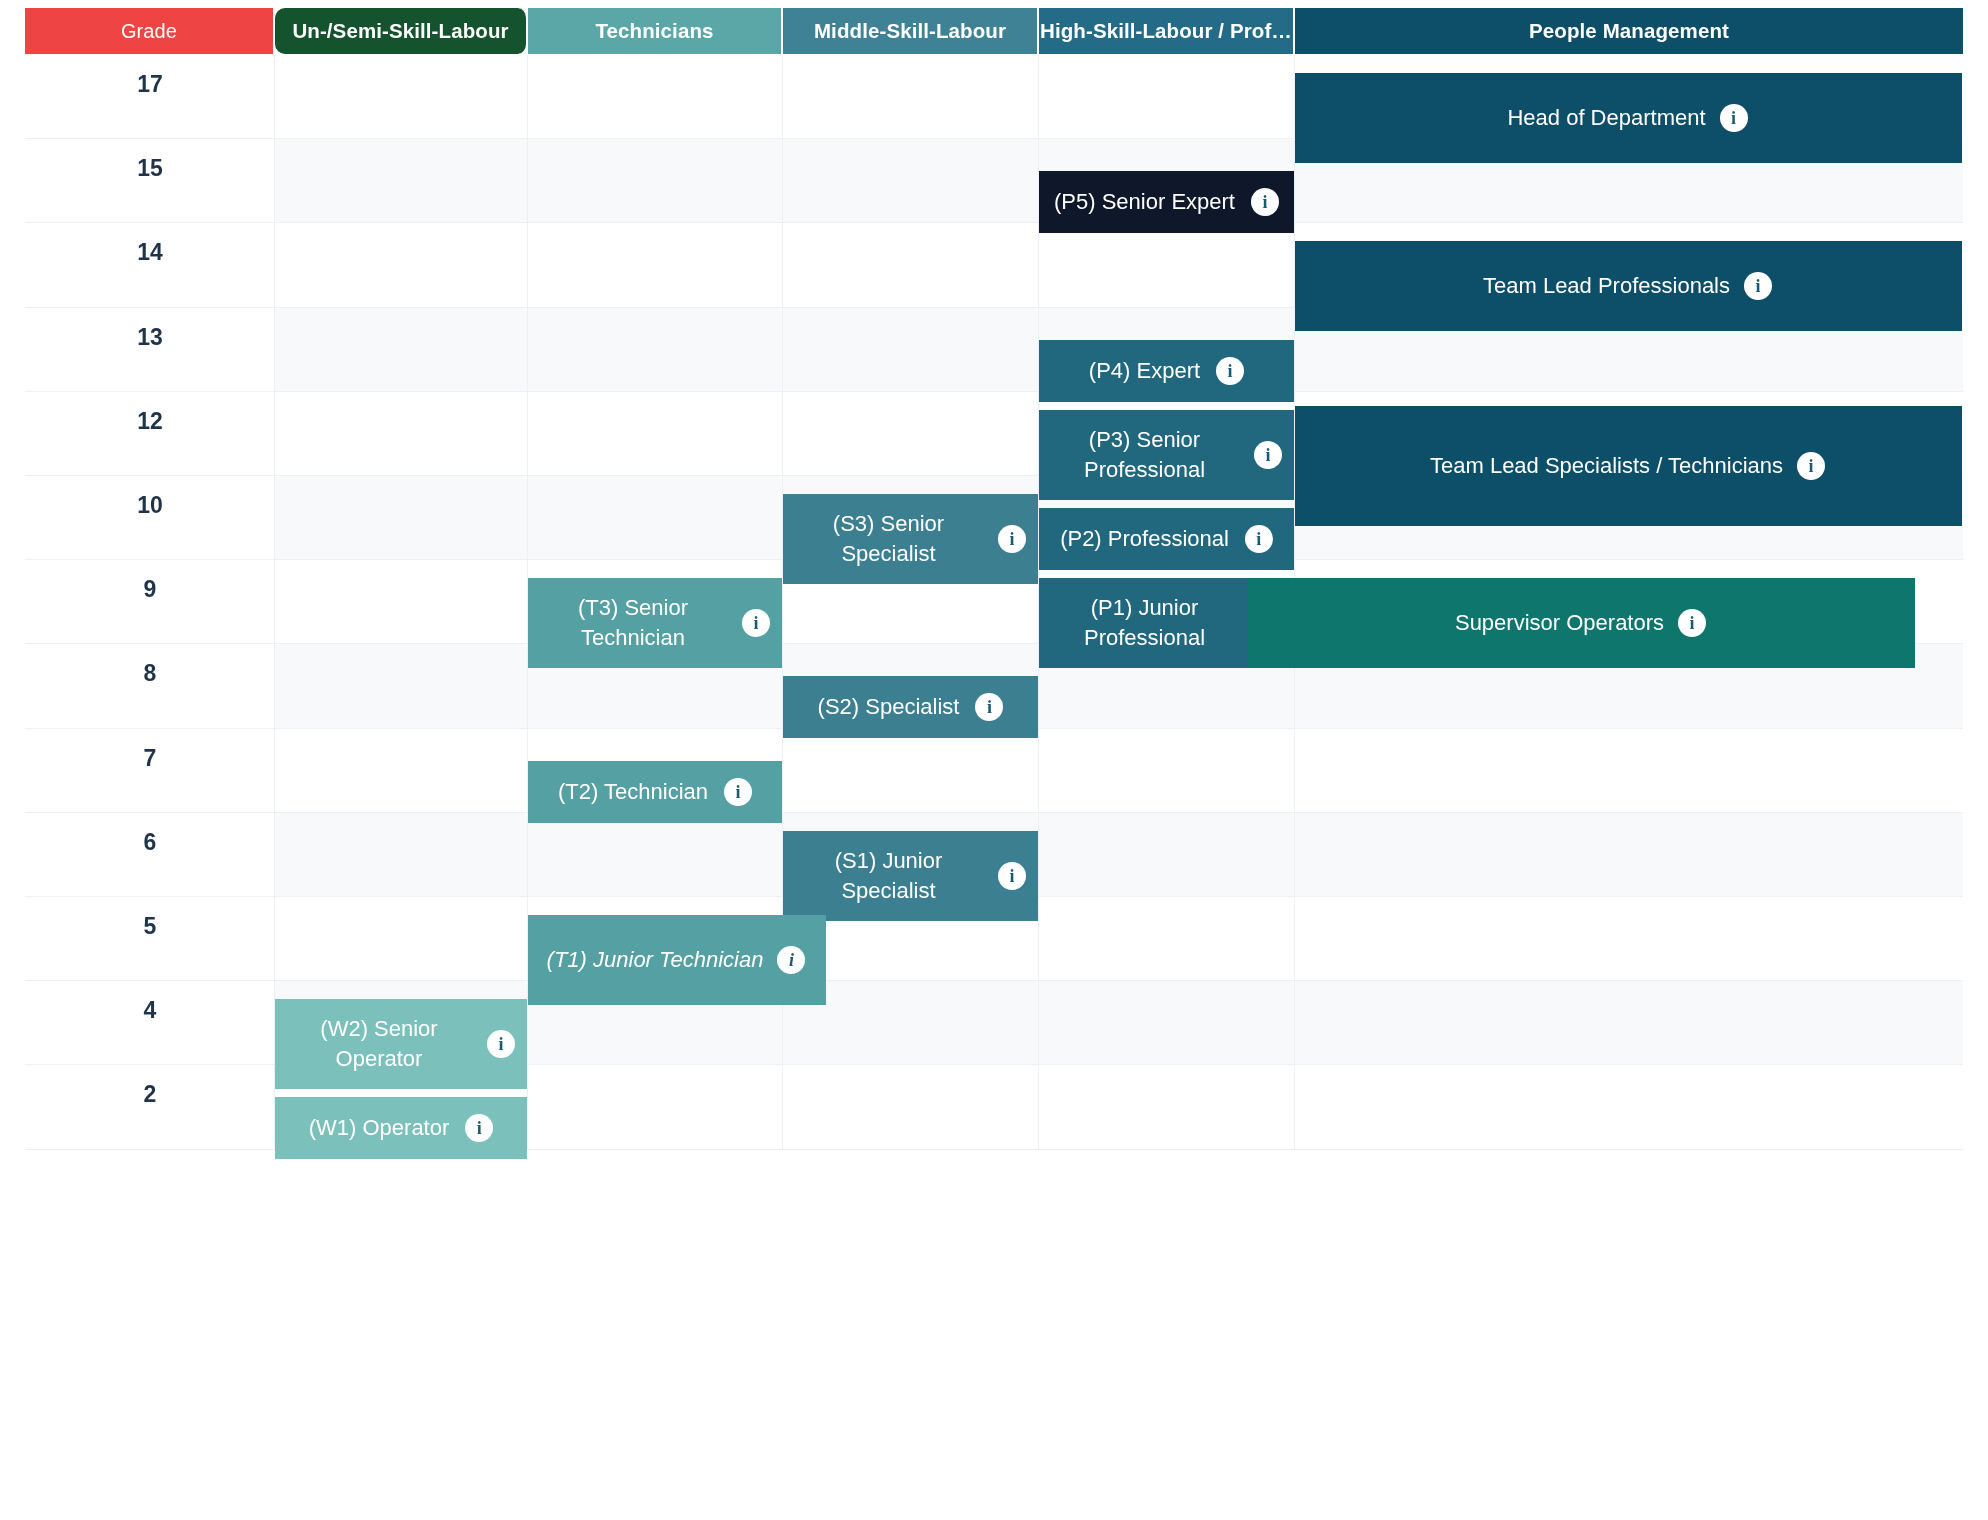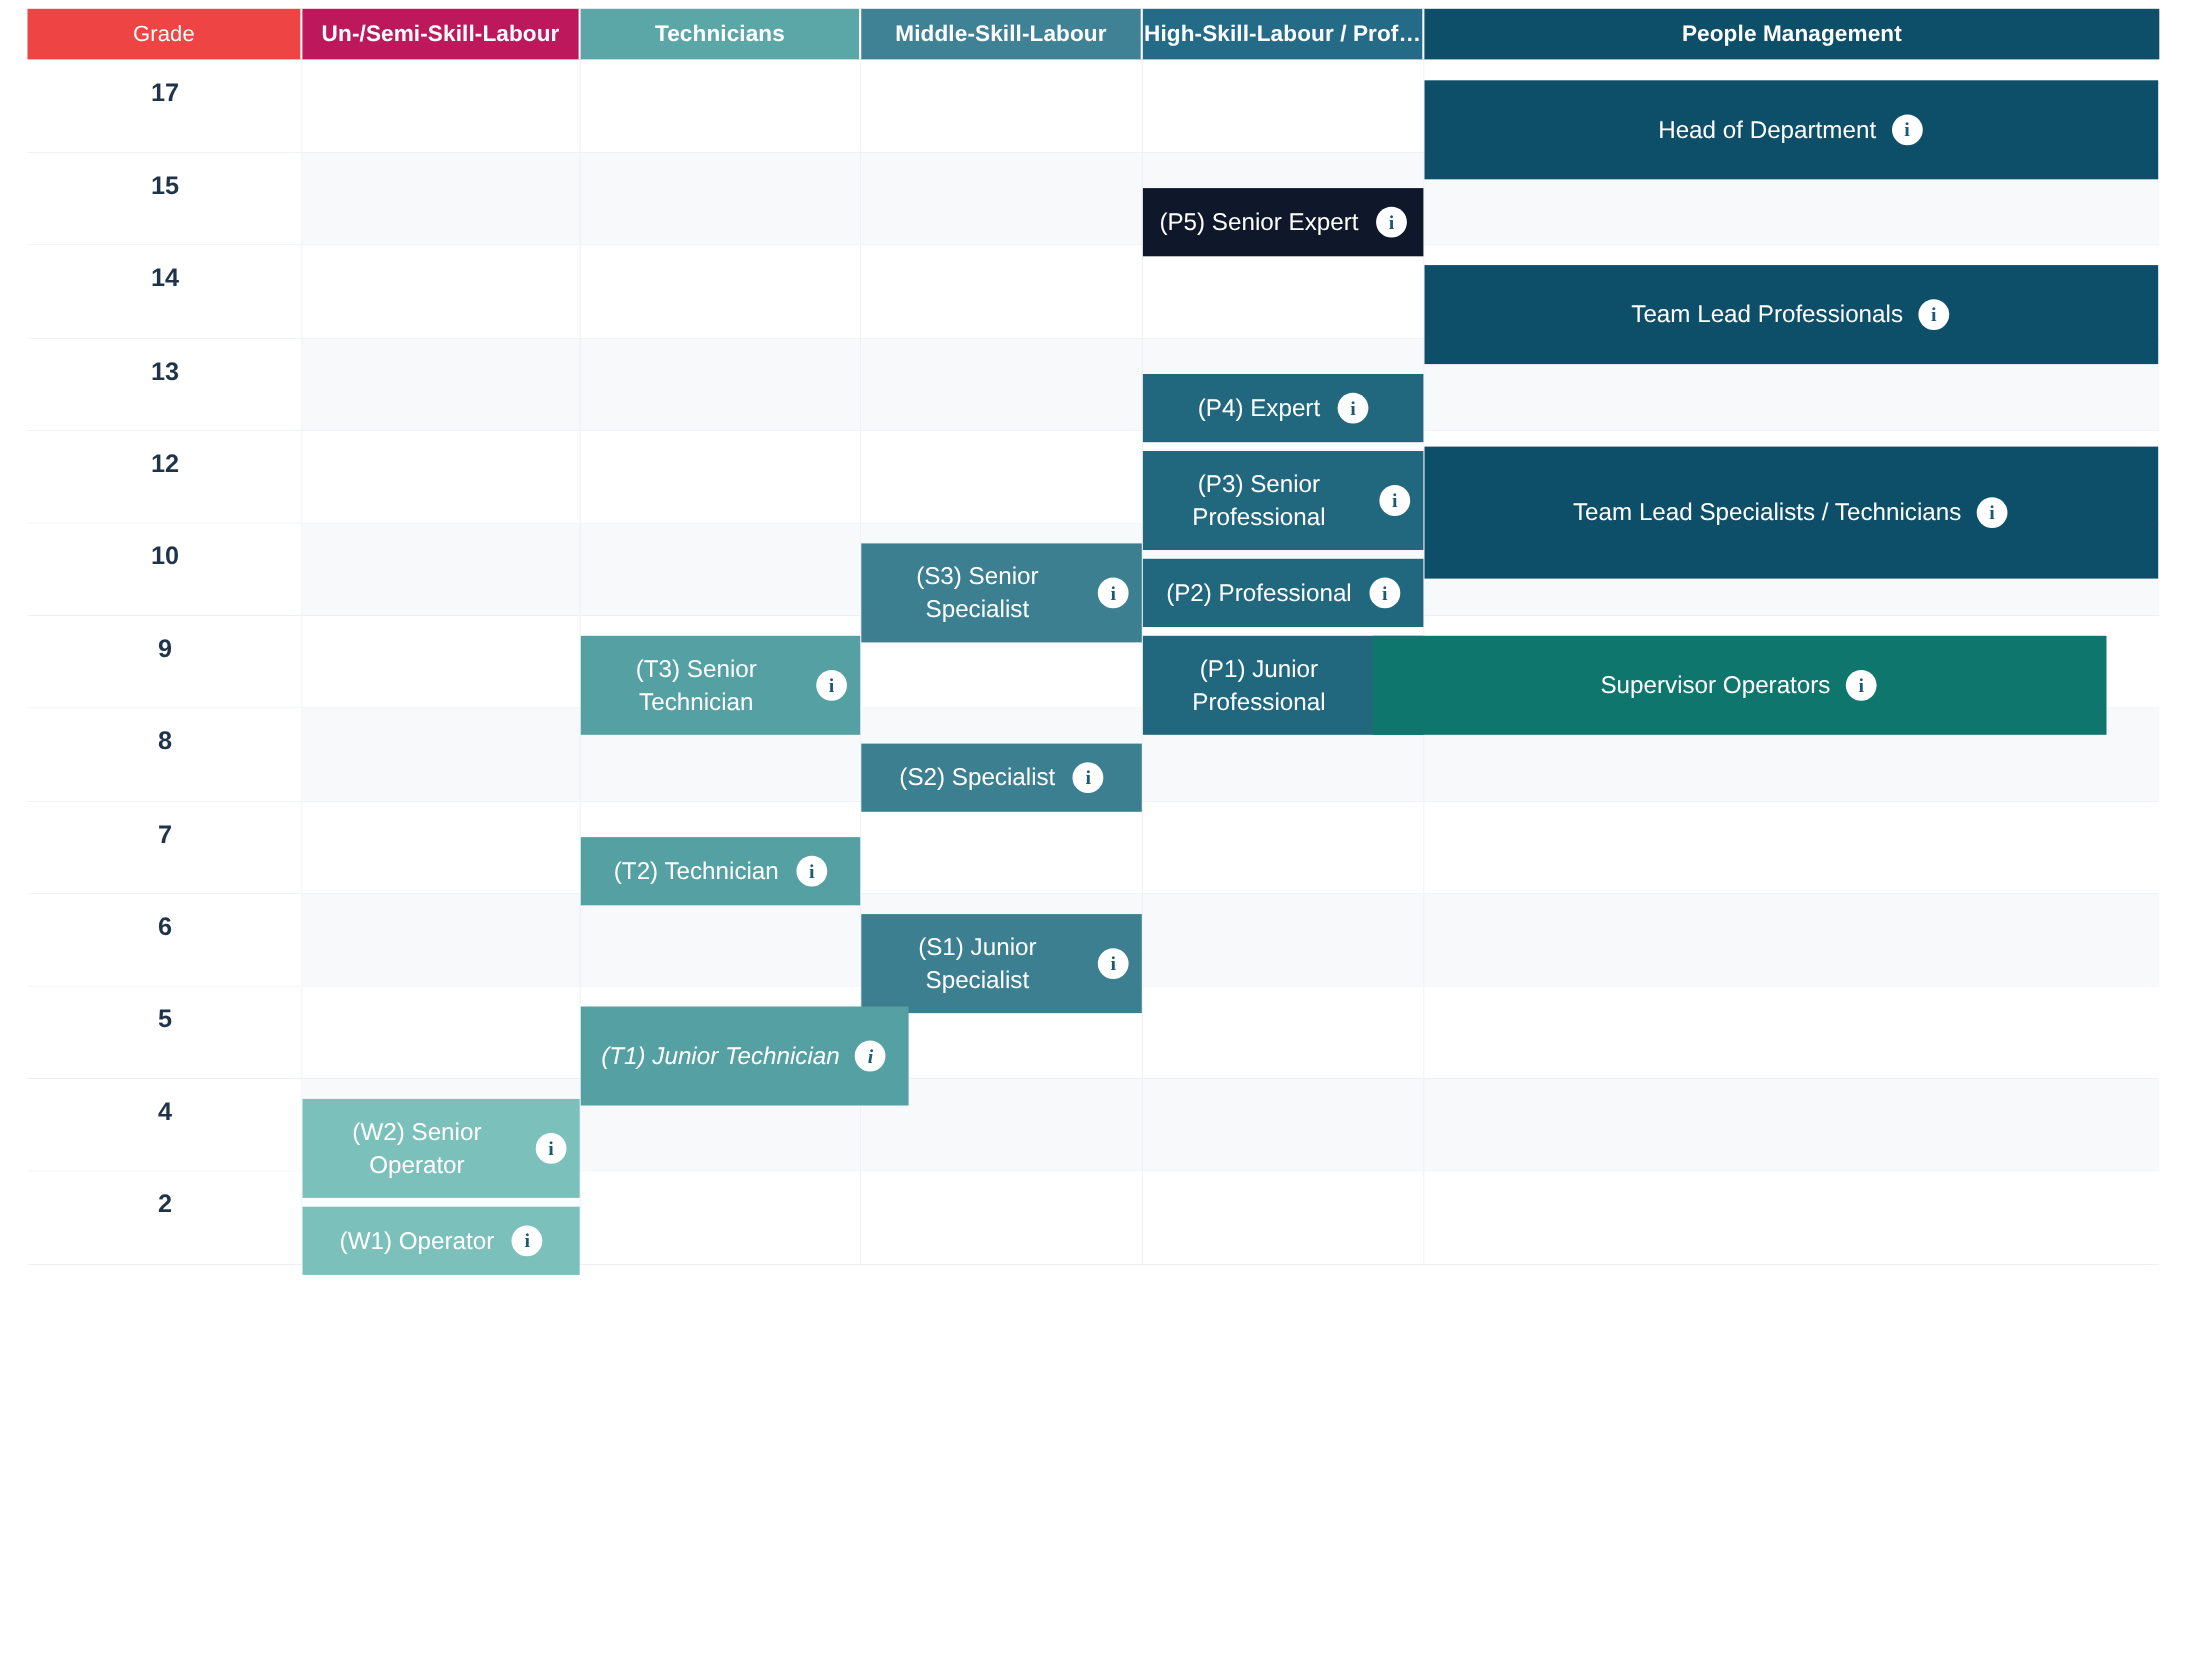--- a/index.html
+++ b/index.html
@@ -96,21 +96,21 @@
 </style>
 </head>
 <body>
 
 <div class="grid">
 
   <div class="header" id="header">
       <div class="hcell grade" style="width: 250px; background: #ef4444;">
         <span>Grade</span>
       </div>
-      <div class="hcell" style="width: 253px; background: #be185d;">
+      <div class="hcell" style="width: 253px; background: #14532d; border-radius: 10px;">
         <span>Un-/Semi-Skill-Labour</span>
       </div>
       <div class="hcell" style="width: 255px; background: rgb(91, 167, 168);">
         <span>Technicians</span>
       </div>
       <div class="hcell" style="width: 256px; background: rgb(63, 130, 150);">
         <span>Middle-Skill-Labour</span>
       </div>
       <div class="hcell" style="width: 256px; background: rgb(35, 107, 135);">
         <span>High-Skill-Labour / Prof…</span>

